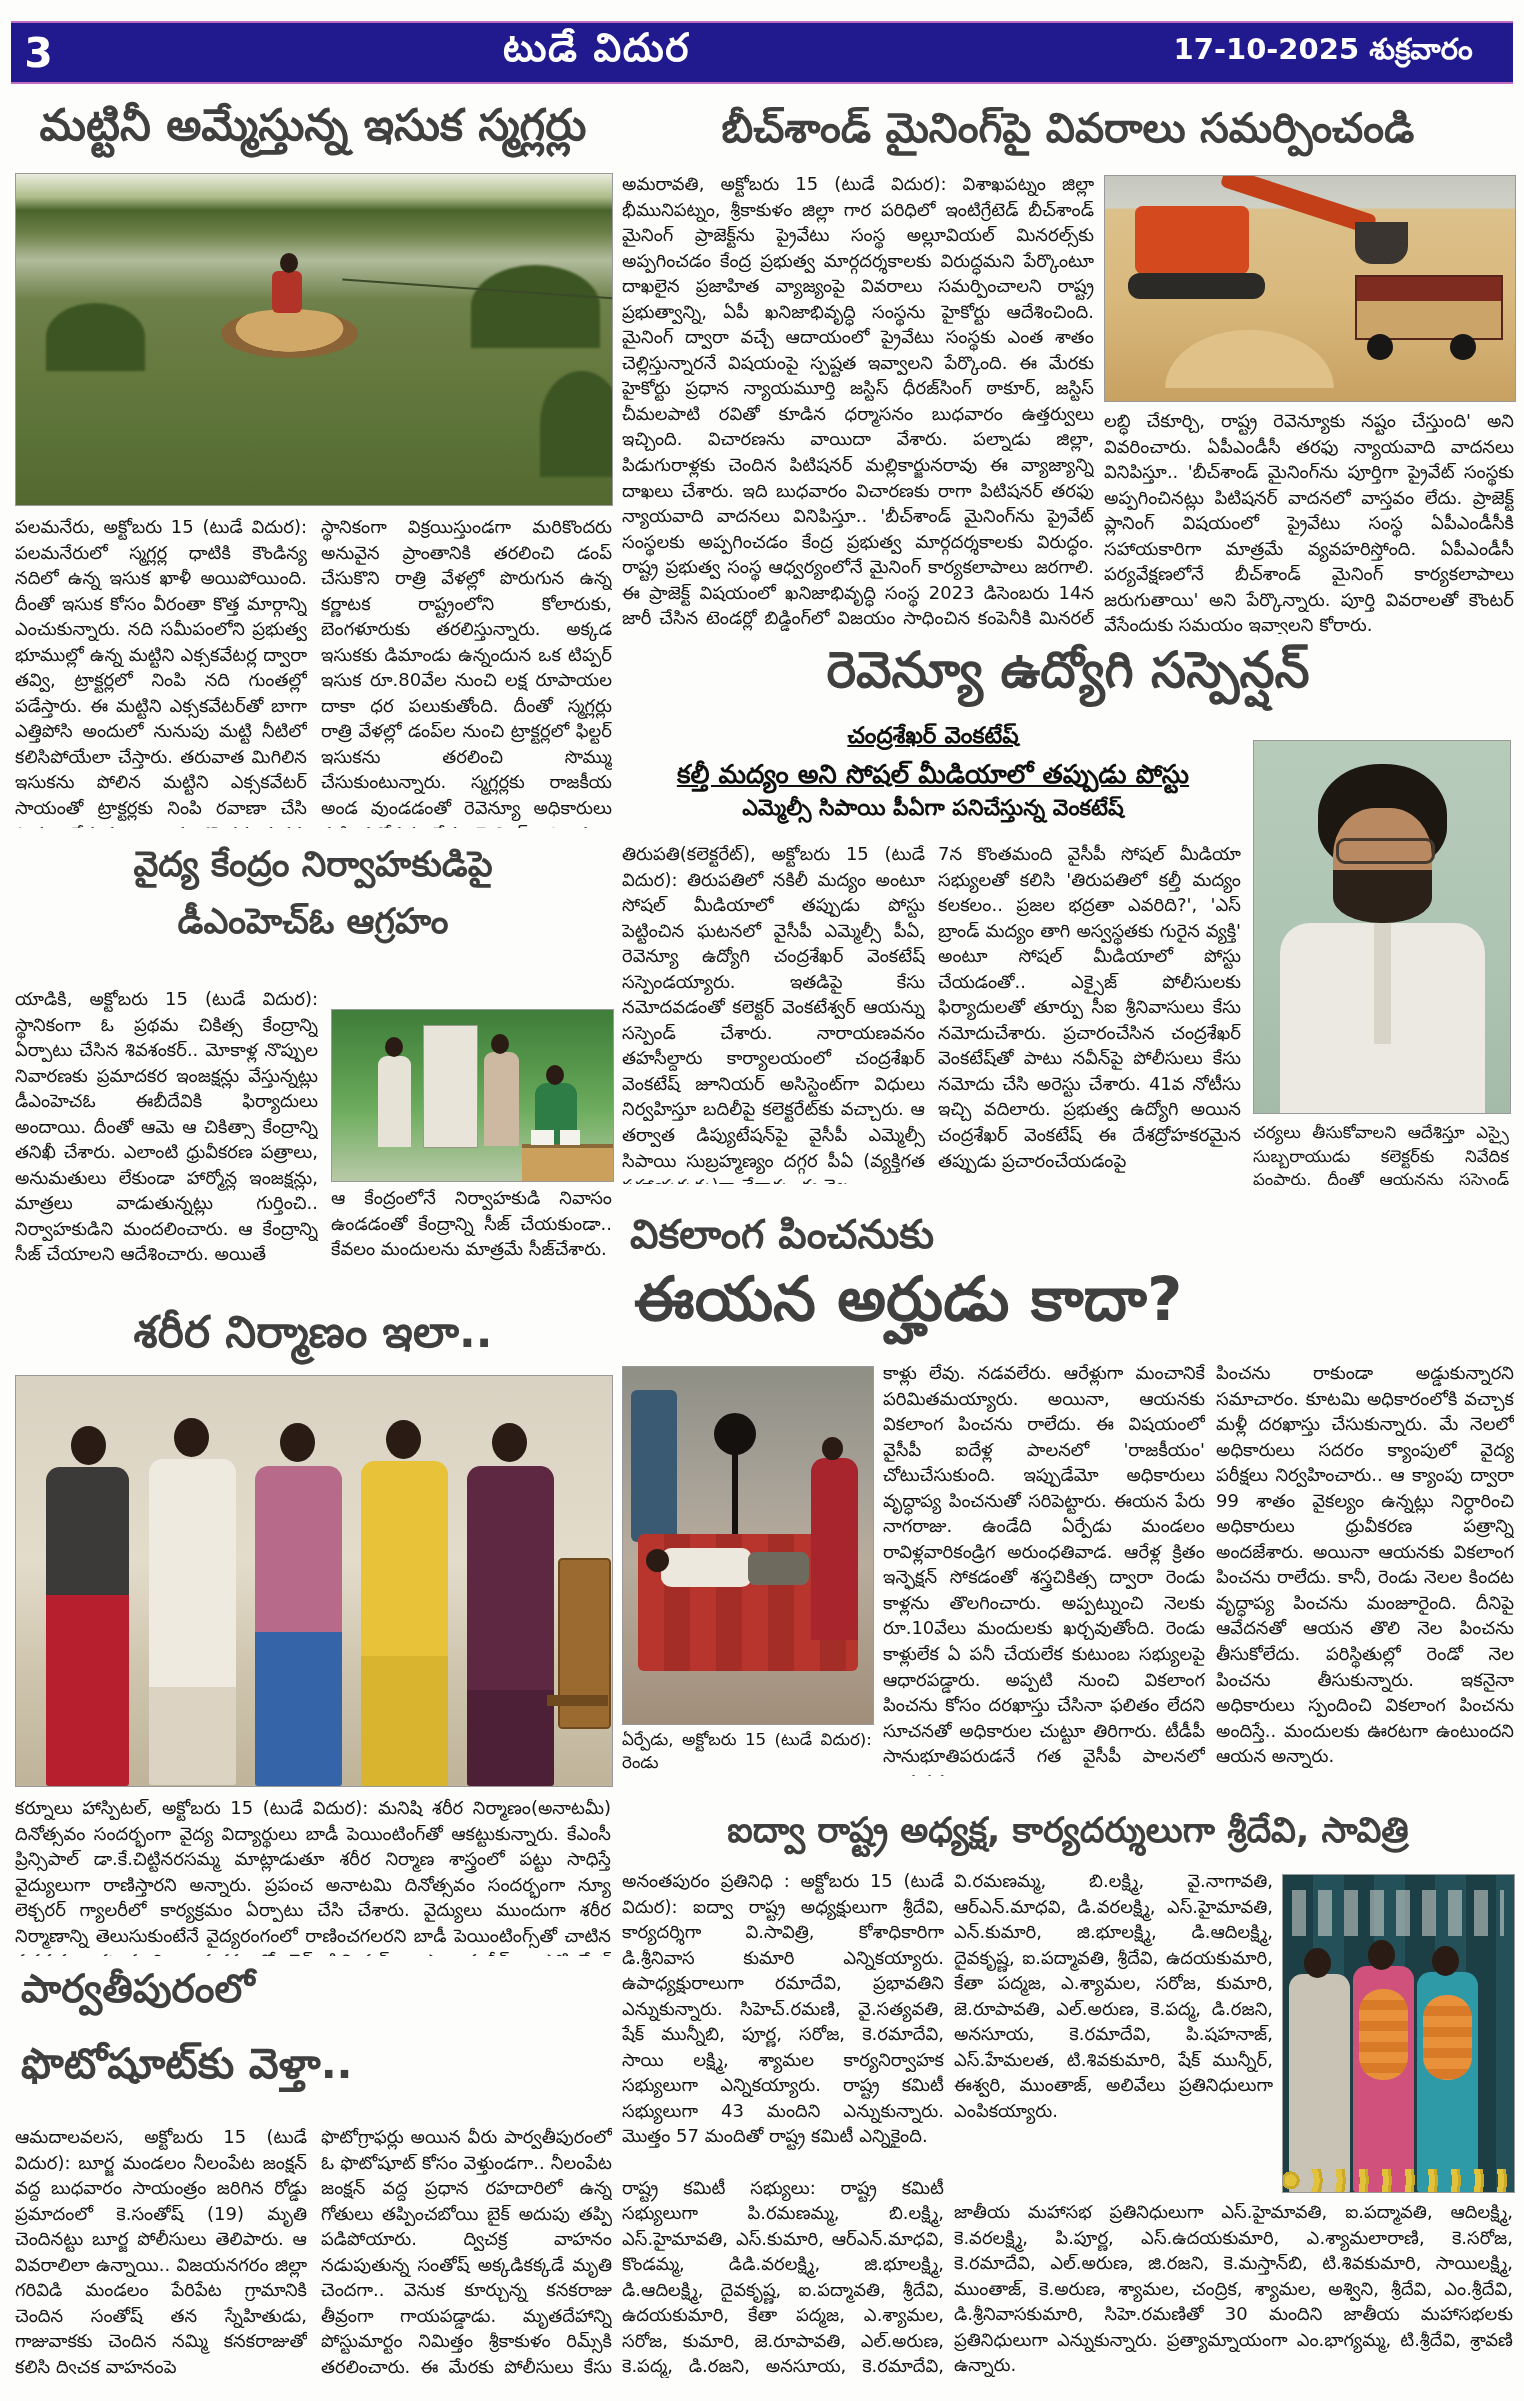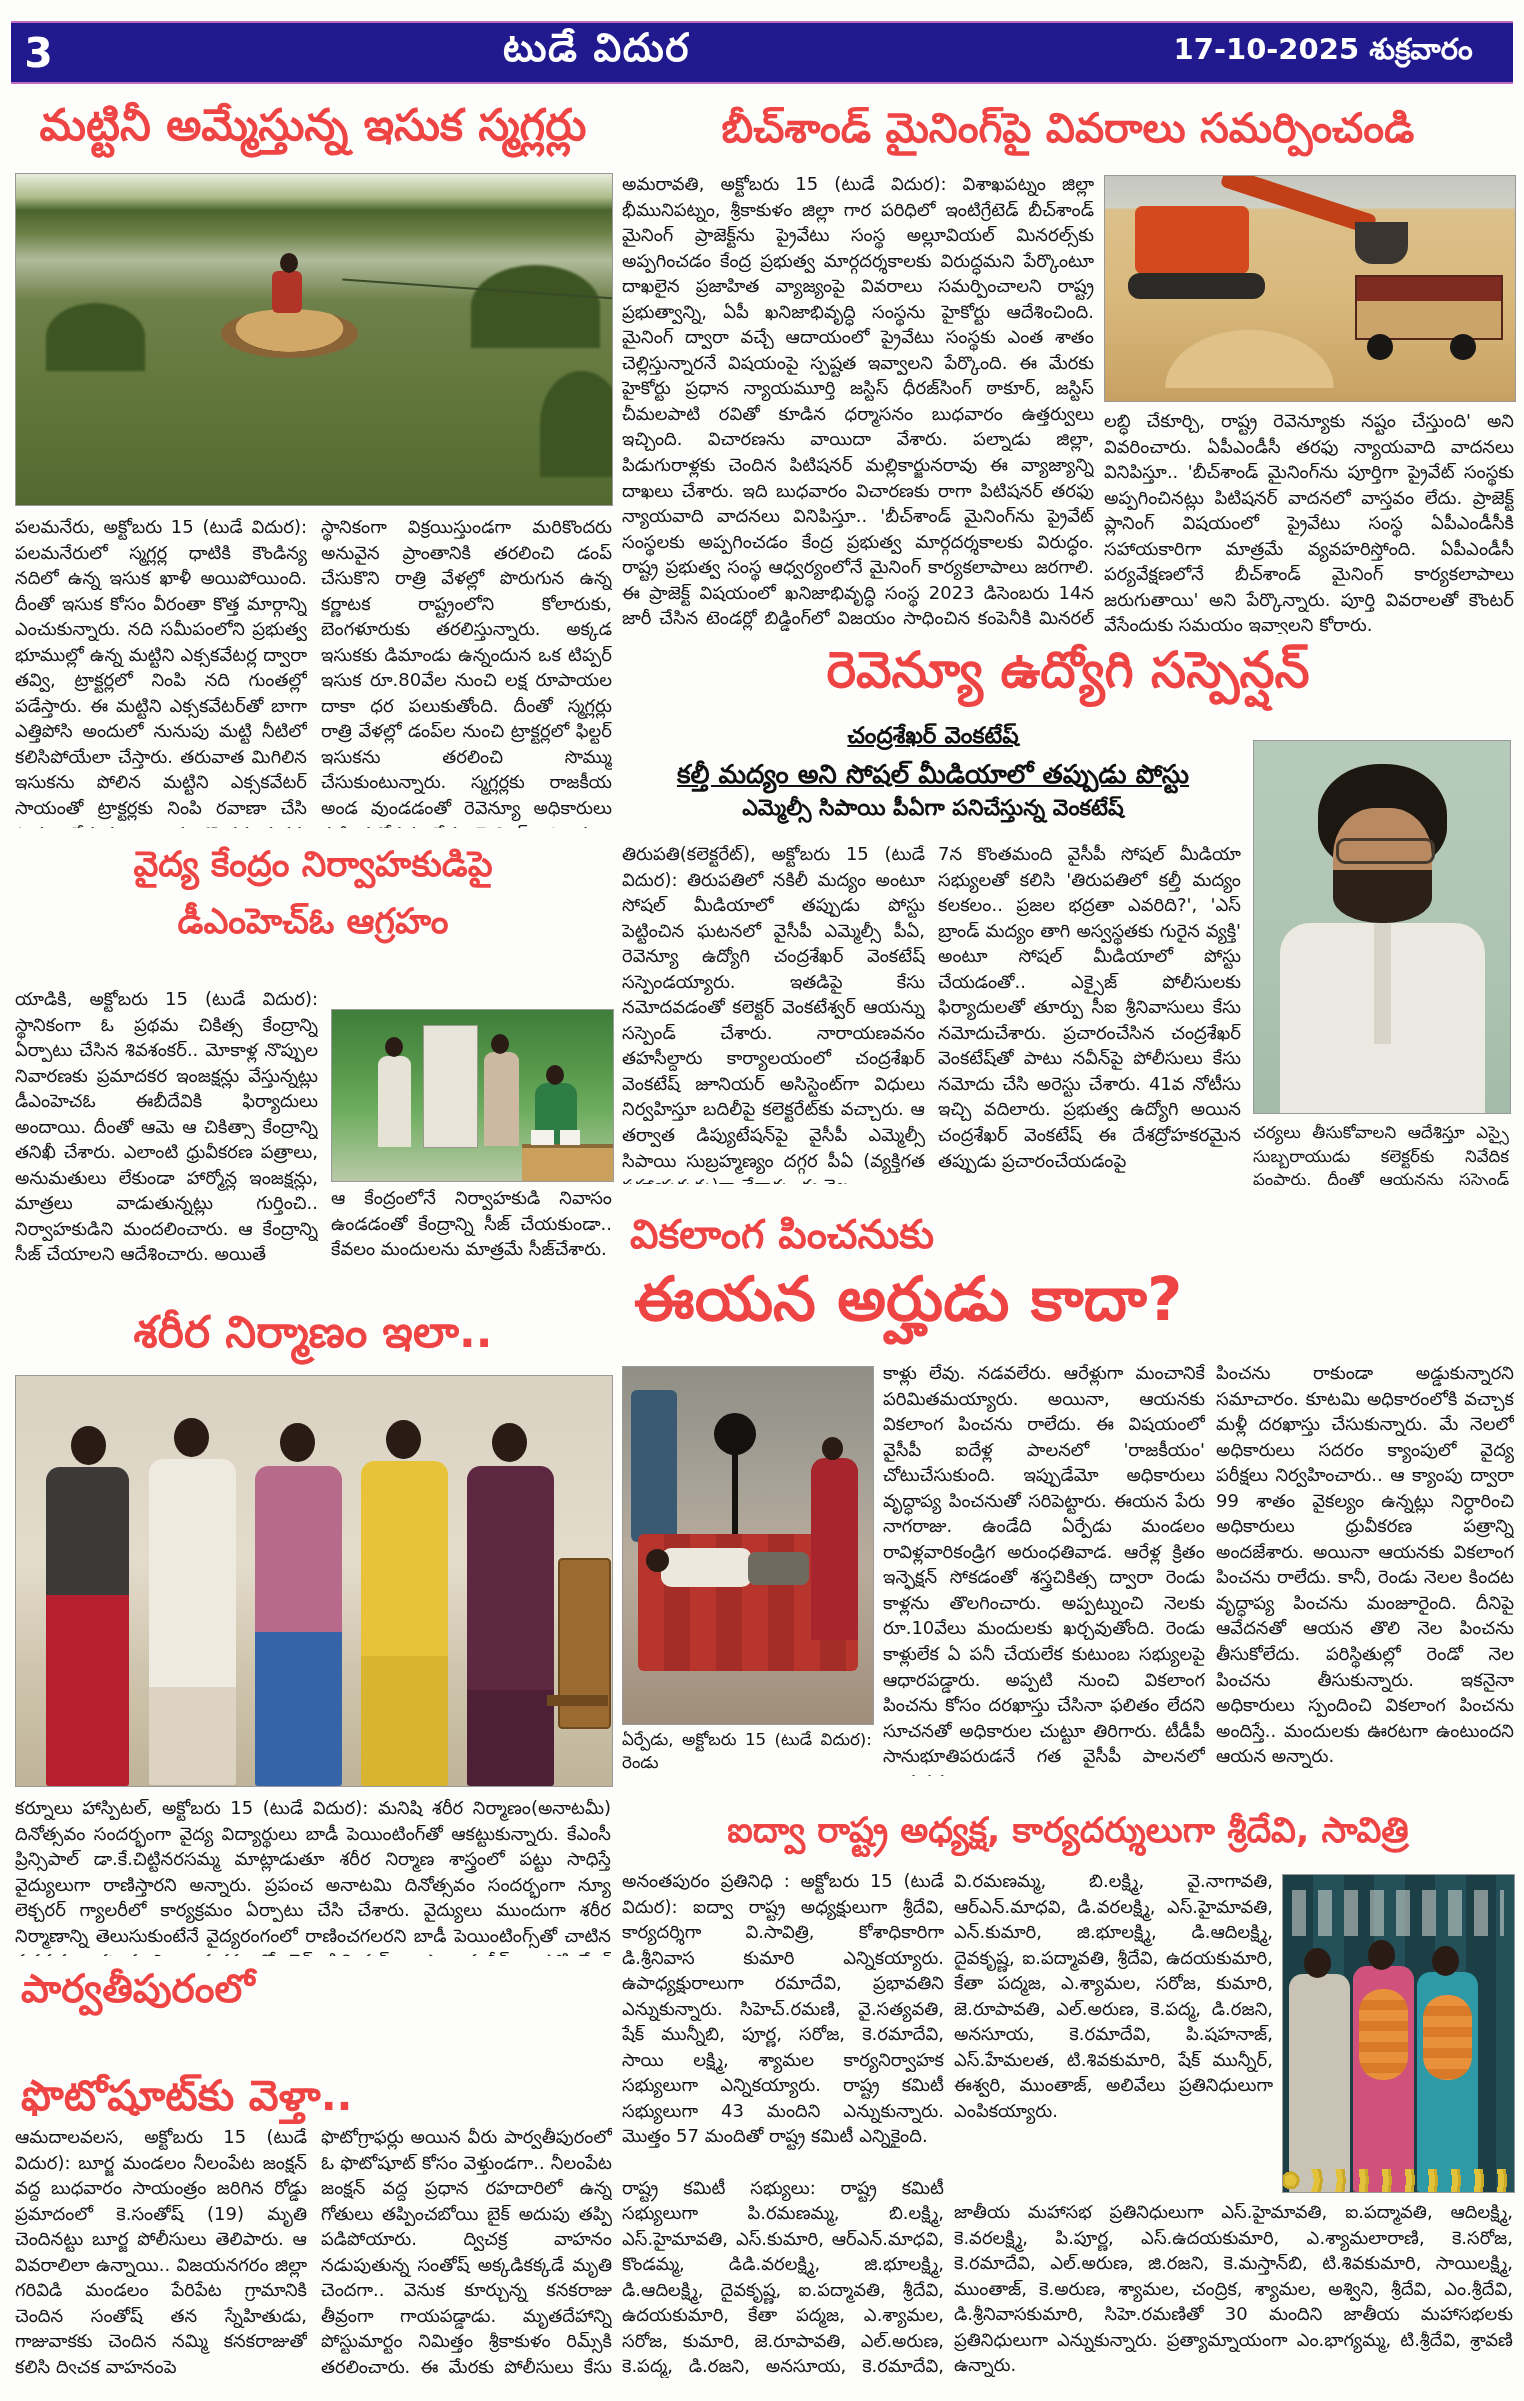--- a/index.html
+++ b/index.html
@@ -12,21 +12,21 @@
   
   #masthead-bar{
     left:10.6px;top:21px;width:1502px;height:59px;
     background:#211a8e;border-top:2.3px solid #c06ac0;border-bottom:2.3px solid #c06ac0;
     display:flex;align-items:center;color:#fff;
   }
   #page-number{font-size:41px;font-weight:bold;padding-left:13.7px;width:91px;}
   #masthead-title{flex:1;text-align:center;font-size:39px;font-weight:bold;letter-spacing:1.5px;}
   #masthead-date{width:395px;text-align:right;padding-right:40px;font-size:29px;font-weight:bold;}
   
-  .hl{font-weight:bold;color:#ef4444;text-align:center;line-height:1.15;}
+  .hl{font-weight:bold;color:#404040;text-align:center;line-height:1.15;}
   .hl-left{text-align:left;}
   
   .col{
     font-size:18px;line-height:1.42;text-align:justify;overflow:hidden;
     white-space:pre-line;color:#141414;
   }
   .caption{font-size:16.7px;line-height:1.35;text-align:justify;overflow:hidden;}
   .kicker{font-weight:bold;text-align:center;text-decoration:underline;}
   .subhead{font-weight:bold;text-align:center;}
   
@@ -150,21 +150,21 @@
     <div class="head" style="left:370px;top:44px;width:35px;height:39px;"></div>
     <div class="figure" style="left:451px;top:90px;width:87px;height:320px;background:linear-gradient(180deg,#5e2742 0 70%,#4e2038 70% 100%);"></div>
     <div class="head" style="left:476px;top:47px;width:35px;height:39px;"></div>
     <div class="ph" style="left:542px;top:182px;width:49px;height:167px;background:#9a6a30;border:2.3px solid #6e4a1e;border-radius:4.6px;"></div>
     <div class="ph" style="left:531px;top:319px;width:61px;height:10.6px;background:#6e4a1e;"></div>
   </div>
 
   <div class="abs col" style="left:15px;top:1795px;width:596px;height:161px;">కర్నూలు హాస్పిటల్, అక్టోబరు 15 (టుడే విదుర): మనిషి శరీర నిర్మాణం(అనాటమీ) దినోత్సవం సందర్భంగా వైద్య విద్యార్థులు బాడీ పెయింటింగ్‌తో ఆకట్టుకున్నారు. కేఎంసీ ప్రిన్సిపాల్ డా.కే.చిట్టినరసమ్మ మాట్లాడుతూ శరీర నిర్మాణ శాస్త్రంలో పట్టు సాధిస్తే వైద్యులుగా రాణిస్తారని అన్నారు. ప్రపంచ అనాటమి దినోత్సవం సందర్భంగా న్యూ లెక్చరర్ గ్యాలరీలో కార్యక్రమం ఏర్పాటు చేసి చేశారు. వైద్యులు ముందుగా శరీర నిర్మాణాన్ని తెలుసుకుంటేనే వైద్యరంగంలో రాణించగలరని బాడీ పెయింటింగ్స్‌తో చాటిన ప్రదర్శన ఆకట్టుకుంది. కార్యక్రమంలో వైస్ ప్రిన్సిపల్ డా.సాయిసుధీర్, అసోసియేట్ ప్రొఫెసర్ డా.మనోజ్ కుమార్ పీజీలు పాల్గొన్నారు.</div>
 
   <div class="abs hl hl-left" style="left:21px;top:1967px;width:596px;font-size:39px;">పార్వతీపురంలో</div>
-  <div class="abs hl hl-left" style="left:21px;top:2040px;width:596px;font-size:42px;font-weight:900;margin-top:32px;">ఫొటోషూట్‌కు వెళ్తా..</div>
+  <div class="abs hl hl-left" style="left:21px;top:2040px;width:596px;font-size:42px;font-weight:900;">ఫొటోషూట్‌కు వెళ్తా..</div>
 
   <div class="abs col" style="left:15px;top:2124px;width:292px;height:250px;">ఆమదాలవలస, అక్టోబరు 15 (టుడే విదుర): బూర్జ మండలం నీలంపేట జంక్షన్ వద్ద బుధవారం సాయంత్రం జరిగిన రోడ్డు ప్రమాదంలో కె.సంతోష్ (19) మృతి చెందినట్టు బూర్జ పోలీసులు తెలిపారు. ఆ వివరాలిలా ఉన్నాయి.. విజయనగరం జిల్లా గరివిడి మండలం పేరిపేట గ్రామానికి చెందిన సంతోష్ తన స్నేహితుడు, గాజువాకకు చెందిన నమ్మి కనకరాజుతో కలిసి ద్విచక్ర వాహనంపై</div>
   <div class="abs col" style="left:321px;top:2124px;width:291px;height:250px;">ఫొటోగ్రాఫర్లు అయిన వీరు పార్వతీపురంలో ఓ ఫొటోషూట్ కోసం వెళ్తుండగా.. నీలంపేట జంక్షన్ వద్ద ప్రధాన రహదారిలో ఉన్న గోతులు తప్పించబోయి బైక్ అదుపు తప్పి పడిపోయారు. ద్విచక్ర వాహనం నడుపుతున్న సంతోష్ అక్కడికక్కడే మృతి చెందగా.. వెనుక కూర్చున్న కనకరాజు తీవ్రంగా గాయపడ్డాడు. మృతదేహాన్ని పోస్టుమార్టం నిమిత్తం శ్రీకాకుళం రిమ్స్‌కి తరలించారు. ఈ మేరకు పోలీసులు కేసు నమోదు చేసి దర్యాప్తు చేస్తున్నారు.</div>
 
   <div class="abs hl hl-left" style="left:630px;top:1211px;width:683px;font-size:40px;">వికలాంగ పించనుకు</div>
   <div class="abs hl hl-left" style="left:634px;top:1264px;width:797px;font-size:61px;font-weight:900;">ఈయన అర్హుడు కాదా?</div>
 
   <div class="abs photo" id="pension-photo" style="left:622px;top:1366px;width:250px;height:357px;">
     <div class="ph" style="left:7.6px;top:23px;width:46px;height:152px;background:#3a5a74;border-radius:6px;"></div>
     <div class="ph" style="left:91px;top:46px;width:42px;height:42px;background:#15110e;border-radius:50%;"></div>

